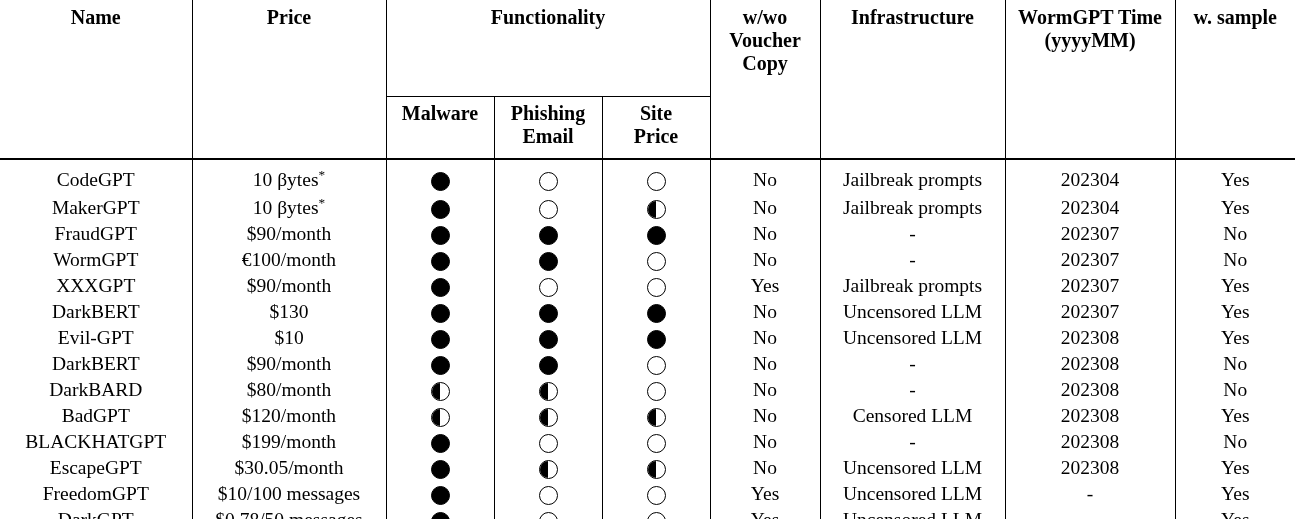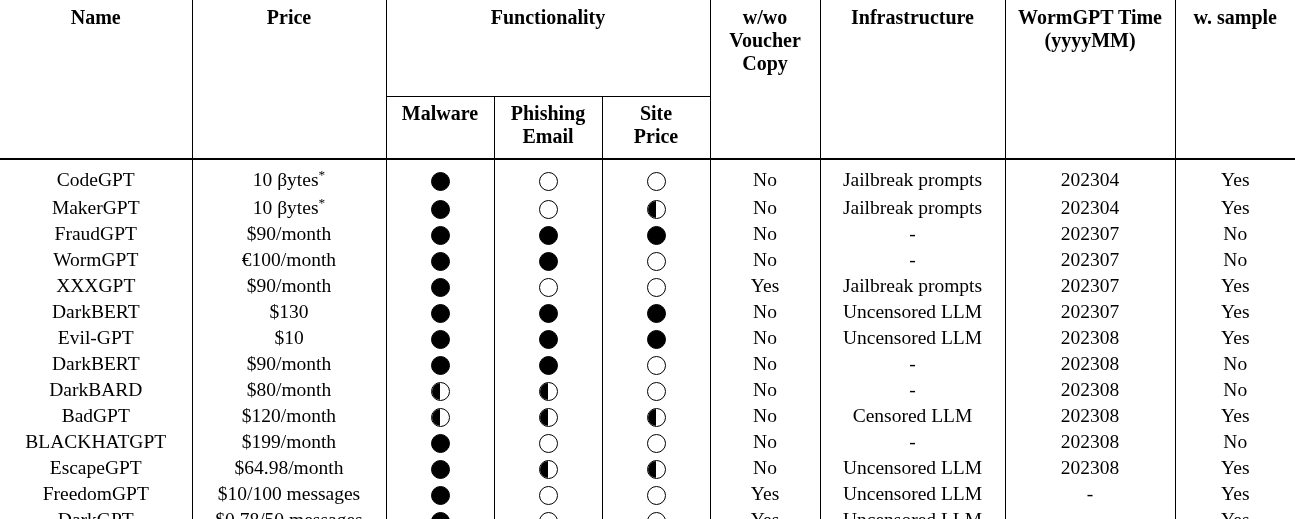--- a/index.html
+++ b/index.html
@@ -282,21 +282,21 @@
           <td class="vline-l"><span class="ball full"></span></td>
           <td class="vline-l"><span class="ball empty"></span></td>
           <td class="vline-l"><span class="ball empty"></span></td>
           <td class="vline-l">No</td>
           <td class="vline-l">-</td>
           <td class="vline-l">202308</td>
           <td class="vline-l">No</td>
         </tr>
         <tr>
           <td>EscapeGPT</td>
-          <td class="vline-l"><span>$64.98/month</span></td>
+          <td class="vline-l"><span>$30.05/month</span></td>
           <td class="vline-l"><span class="ball full"></span></td>
           <td class="vline-l"><span class="ball half"></span></td>
           <td class="vline-l"><span class="ball half"></span></td>
           <td class="vline-l">No</td>
           <td class="vline-l">Uncensored LLM</td>
           <td class="vline-l">202308</td>
           <td class="vline-l">Yes</td>
         </tr>
         <tr>
           <td>FreedomGPT</td>

